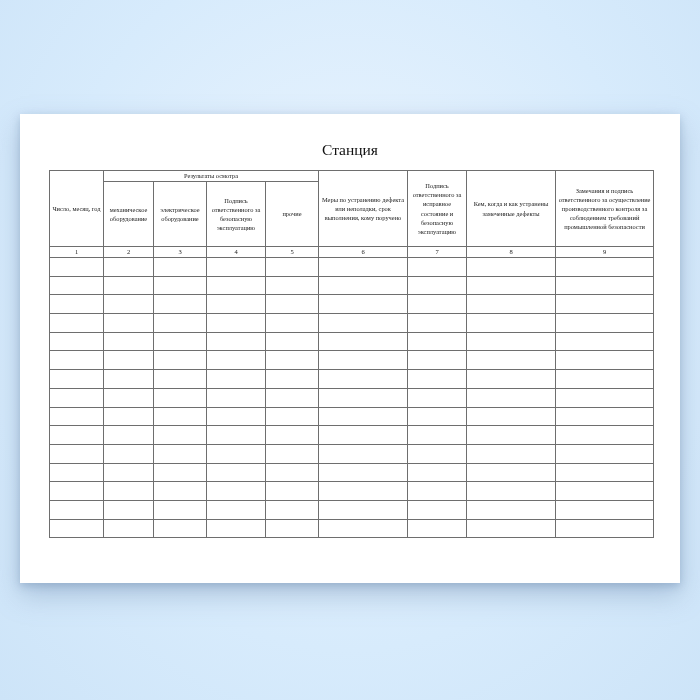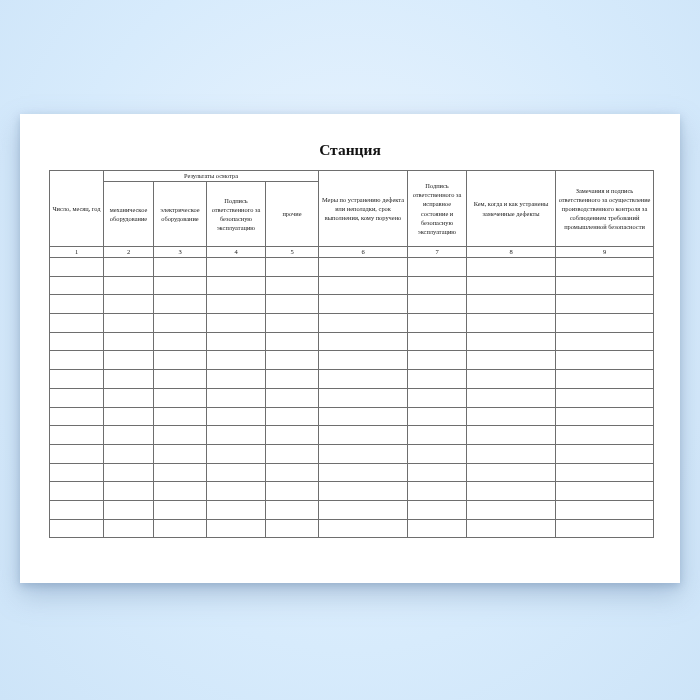--- a/index.html
+++ b/index.html
@@ -14,21 +14,21 @@
     background: radial-gradient(ellipse at 50% 42%, #ecf5fe 0%, var(--backdrop) 62%, #cde4f8 100%);
     font-family:"Liberation Serif","DejaVu Serif",serif;
   }
   .sheet{
     position:absolute;left:20px;top:114px;width:660px;height:469px;
     background:var(--sheet);
     box-shadow:0 3px 8px rgba(105,135,170,.38), 0 12px 26px rgba(105,135,170,.38);
   }
   .doc-title{
     position:absolute;top:27px;left:0;width:100%;
-    text-align:center;font-weight:bold;font-size:15.5px;line-height:18px;color:#111;
+    text-align:center;font-weight:normal;font-size:15.5px;line-height:18px;color:#111;
   }
   table.log{
     position:absolute;left:29px;top:56px;width:604px;
     border-collapse:collapse;table-layout:fixed;
   }
   table.log th, table.log td{
     border:1px solid var(--table-border);
     font-weight:normal;text-align:center;vertical-align:middle;
     padding:1px 2px;font-size:6.4px;line-height:1.42;color:var(--text);
     overflow:hidden;

